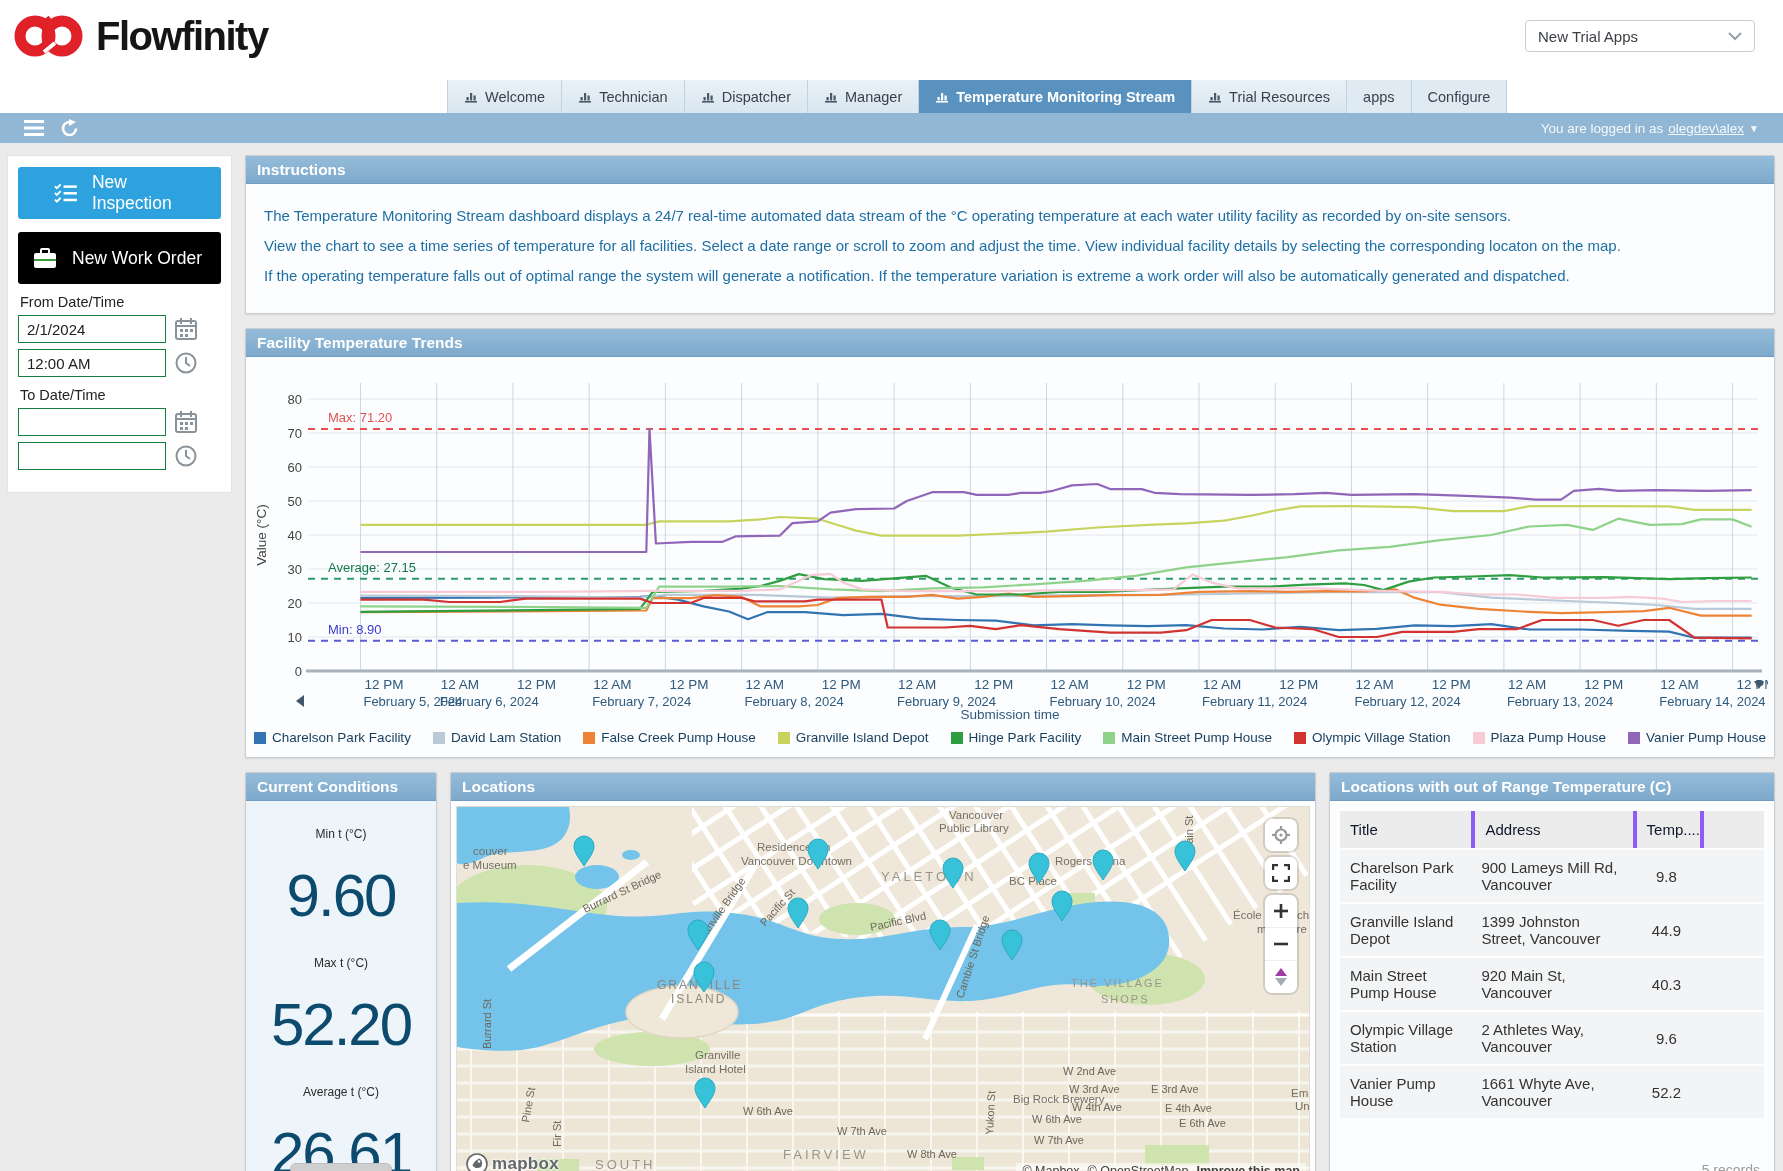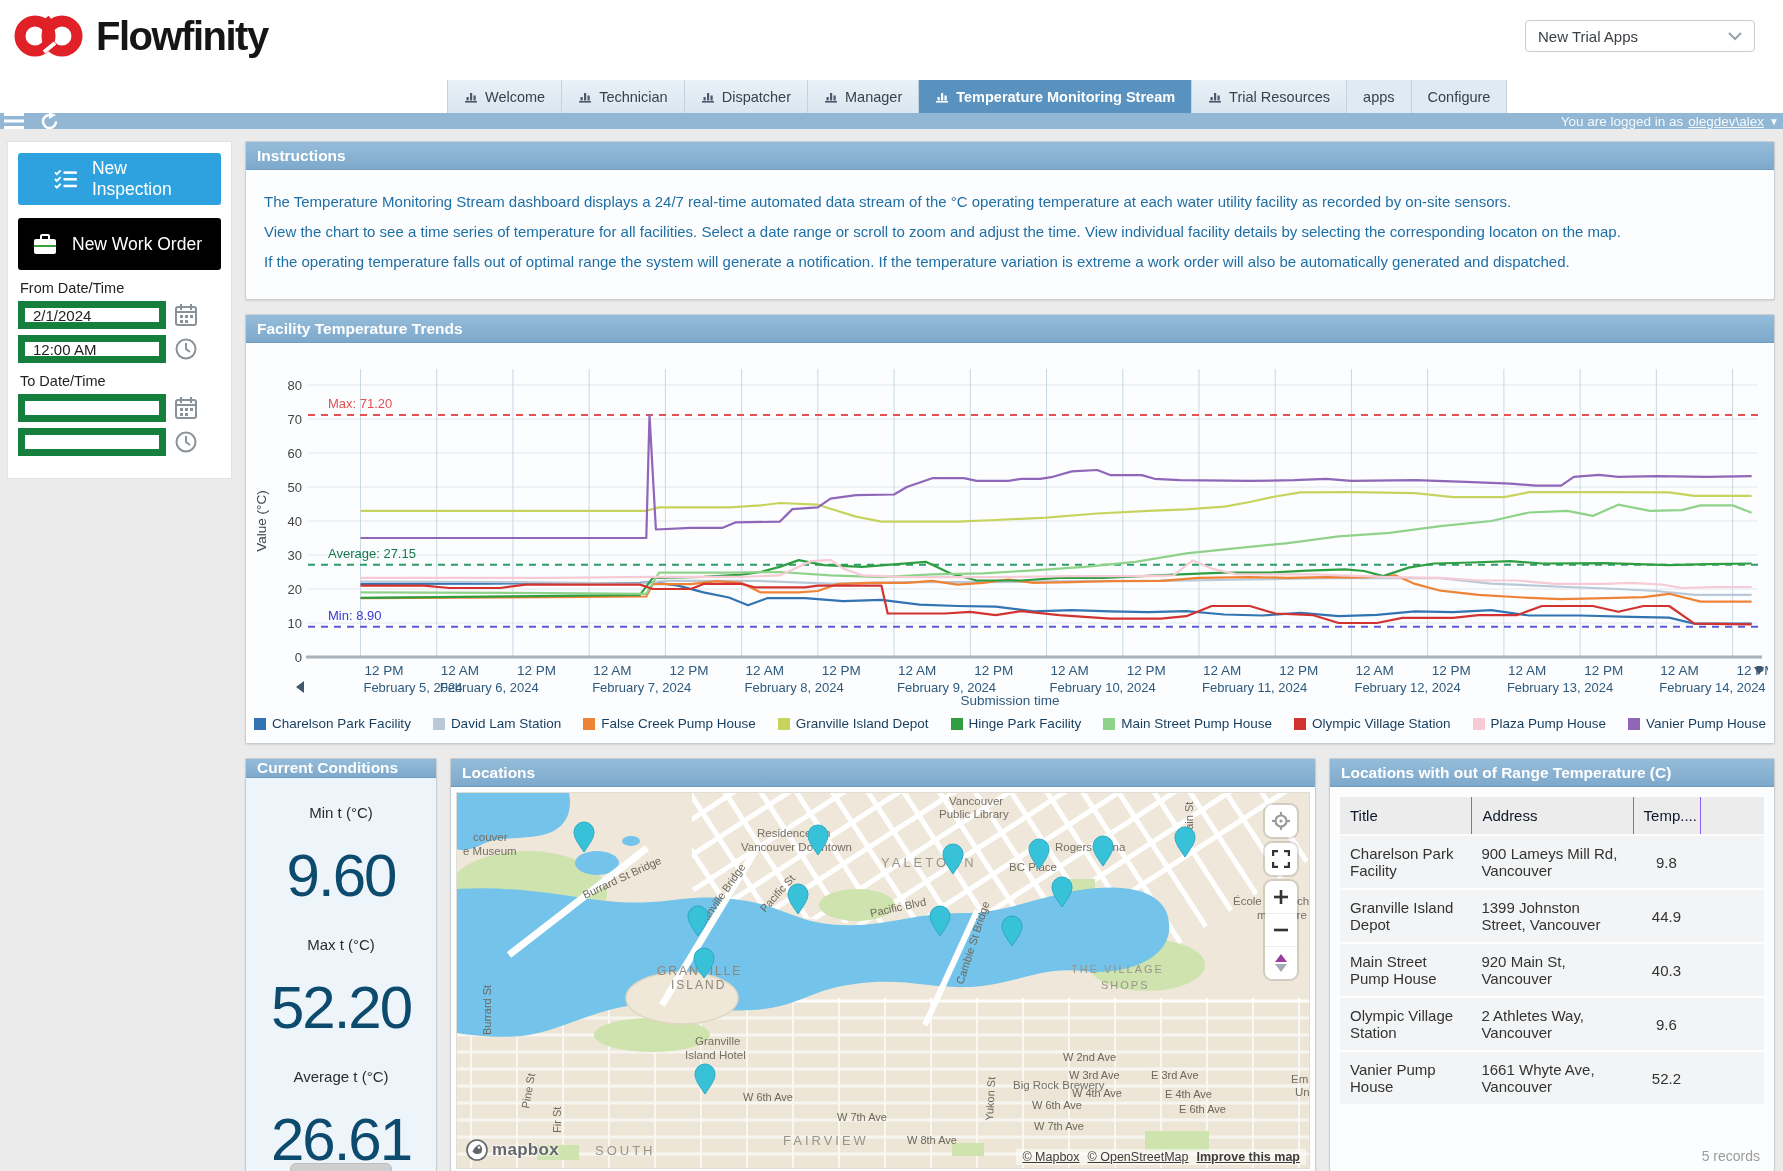--- a/index.html
+++ b/index.html
@@ -6,68 +6,68 @@
   body{width:1783px;height:1171px;background:#ebebeb;font-family:"Liberation Sans",sans-serif;overflow:hidden;position:relative;}
   .topbar{height:80px;background:#fff;position:relative;}
   .logo{position:absolute;left:14px;top:10px;display:flex;align-items:center;gap:10px;}
   .logo-text{font-size:40px;font-weight:bold;color:#151515;letter-spacing:-1.5px;}
   .app-select{position:absolute;right:28px;top:20px;width:230px;height:32px;border:1px solid #c9ced2;border-radius:4px;background:#fff;display:flex;align-items:center;justify-content:space-between;padding:0 12px;color:#3a3f44;font-size:15px;box-sizing:border-box;}
   .tabsrow{height:33px;background:#fff;display:flex;align-items:flex-end;padding-left:447px;}
   .tab{display:flex;align-items:center;gap:7px;height:33px;padding:0 16px;font-size:14.5px;color:#39424c;background:linear-gradient(#eaf1f7,#d9e6f0);border-right:1px solid #c2d2de;cursor:pointer;white-space:nowrap;box-sizing:border-box;}
   .tab.first{border-left:1px solid #c2d2de;}
   .tab.plain{background:#dfeaf2;}
   .tab.active{background:#5992bf;color:#fff;font-weight:bold;}
-  .bluebar{height:16px;background:#92b7d4;display:flex;align-items:center;padding:0 4px;gap:16px;}
+  .bluebar{height:30px;background:#92b7d4;display:flex;align-items:center;padding:0 24px;gap:16px;}
   .login{margin-left:auto;font-size:13.5px;color:#f4f9fc;display:flex;align-items:center;gap:5px;}
   .login .uname{text-decoration:underline;cursor:pointer;}
   .caret{font-size:10px;}
   .content{display:flex;align-items:flex-start;}
   .sidebar{width:239px;box-sizing:border-box;padding:12px 7px 0 7px;flex:none;}
   .side-card{background:#fff;border:1px solid #e3e3e3;padding:11px 10px 16px 10px;}
   .side-btn{height:52px;border-radius:3px;color:#fff;font-size:17.5px;display:flex;align-items:center;gap:15px;padding:0 15px;margin-bottom:13px;cursor:pointer;}
   .side-btn.blue{background:#2ea2de;padding-left:36px;}
   .side-btn.green{background:#000000;margin-bottom:6px;}
   .fld-label{font-size:14.5px;color:#222;margin:10px 2px 5px;}
   .fld-row{display:flex;align-items:center;gap:9px;margin-bottom:6px;}
-  .fld-row input{width:148px;height:28px;border:7px solid #15803d;font-size:15px;padding:0 8px;color:#222;background:#fff;box-sizing:border-box;font-family:"Liberation Sans",sans-serif;}
+  .fld-row input{width:148px;height:28px;border:1px solid #15803d;font-size:15px;padding:0 8px;color:#222;background:#fff;box-sizing:border-box;font-family:"Liberation Sans",sans-serif;}
   .fld-ic{width:22px;height:22px;color:#8a9299;cursor:pointer;flex:none;}
   .main{flex:1;padding:12px 8px 0 6px;display:flex;flex-direction:column;gap:14px;}
   .panel{background:#fbfdfe;border:1px solid #c9cdd0;border-radius:2px;box-shadow:0 1px 2px rgba(0,0,0,.10);box-sizing:border-box;}
   .panel-h{height:28px;background:linear-gradient(#95bcda,#7ea9cb);color:#fff;font-size:15.5px;font-weight:bold;display:flex;align-items:center;padding:0 11px;border-bottom:1px solid #6f9cc0;box-sizing:border-box;}
   .instr-body{padding:12px 18px 16px;}
   .instr-body p{color:#1f6fa5;font-size:15px;margin:11px 0 13px;}
   .chart-body{padding:8px 6px 2px;background:#fbfdff;}
   .sub-time{text-align:center;color:#2f5a7d;font-size:13.5px;margin-top:-6px;}
   .legend{display:flex;justify-content:center;gap:22px;padding:8px 0 10px;flex-wrap:nowrap;}
   .lg-item{display:flex;align-items:center;gap:6px;font-size:13.5px;color:#173d5c;}
   .lg-sq{width:12px;height:12px;display:inline-block;}
   .bottom-row{display:flex;gap:13px;height:417px;}
   .cc{width:192px;flex:none;display:flex;flex-direction:column;}
   .cc-body{background:#eef5fa;flex:1;text-align:center;padding-top:26px;}
-  .cc-label{font-size:15px;color:#2b2b2b;margin-top:26px;}
+  .cc-label{font-size:12px;color:#2b2b2b;margin-top:26px;}
   .cc-label:first-child{margin-top:0;}
   .cc-value{font-size:60px;color:#0c4a6e;letter-spacing:-2px;margin-top:20px;}
   .map-panel{width:866px;flex:none;position:relative;display:flex;flex-direction:column;}
   .map-body{position:relative;flex:1;margin:5px;overflow:hidden;border:1px solid #e0ddd4;}
   .map-body svg{display:block;}
   .map-controls{position:absolute;right:12px;top:12px;display:flex;flex-direction:column;gap:6px;}
   .mc-btn{width:32px;height:32px;background:#fff;border-radius:7px;box-shadow:0 0 0 2px rgba(0,0,0,.12);display:flex;align-items:center;justify-content:center;cursor:pointer;}
   .mc-group{background:#fff;border-radius:7px;box-shadow:0 0 0 2px rgba(0,0,0,.12);display:flex;flex-direction:column;}
   .mc-group .mc-cell{width:32px;height:32px;display:flex;align-items:center;justify-content:center;cursor:pointer;border-top:1px solid #eee;}
   .mc-group .mc-cell:first-child{border-top:none;}
   .mapbox-logo{position:absolute;left:9px;bottom:7px;display:flex;align-items:center;gap:4px;}
   .mapbox-word{color:#63676c;font-weight:bold;font-size:17px;letter-spacing:.3px;text-shadow:0 0 3px #fff,0 0 3px #fff;}
   .attrib{position:absolute;right:3px;bottom:3px;font-size:12.5px;color:#3c3c3c;background:rgba(255,255,255,.55);padding:1px 6px;display:flex;gap:8px;}
   .attrib a{color:#3c3c3c;text-decoration:underline;cursor:pointer;}
   .attrib .improve{font-weight:bold;}
   .table-panel{flex:1;display:flex;flex-direction:column;}
   .tbl{margin:10px 10px 0;}
   .t-head,.t-row{display:grid;grid-template-columns:31% 38% 16% 15%;}
   .t-head{background:#ececec;color:#0f172a;font-size:15px;}
-  .t-head .cell{padding:10px 10px;border-left:1px solid #8b5cf6;}
+  .t-head .cell{padding:10px 10px;border-left:4px solid #8b5cf6;}
   .t-head .cell:first-child{border-left:none;}
   .t-row{background:#f3f4f5;border-top:2px solid #fdfdfd;color:#333;font-size:15px;}
   .t-row .cell{padding:9px 10px;display:flex;align-items:center;}
   .t-row .cell.num{justify-content:center;}
   .records{text-align:right;color:#9b9b9b;font-size:14px;padding:10px 14px;margin-top:auto;}
   .page-scroll-thumb{position:absolute;left:290px;top:1163px;width:100px;height:10px;background:#cfcfcf;border:1px solid #bdbdbd;border-radius:6px;}
   svg text{font-family:"Liberation Sans",sans-serif;}
 </style>
 </head>
 <body>

